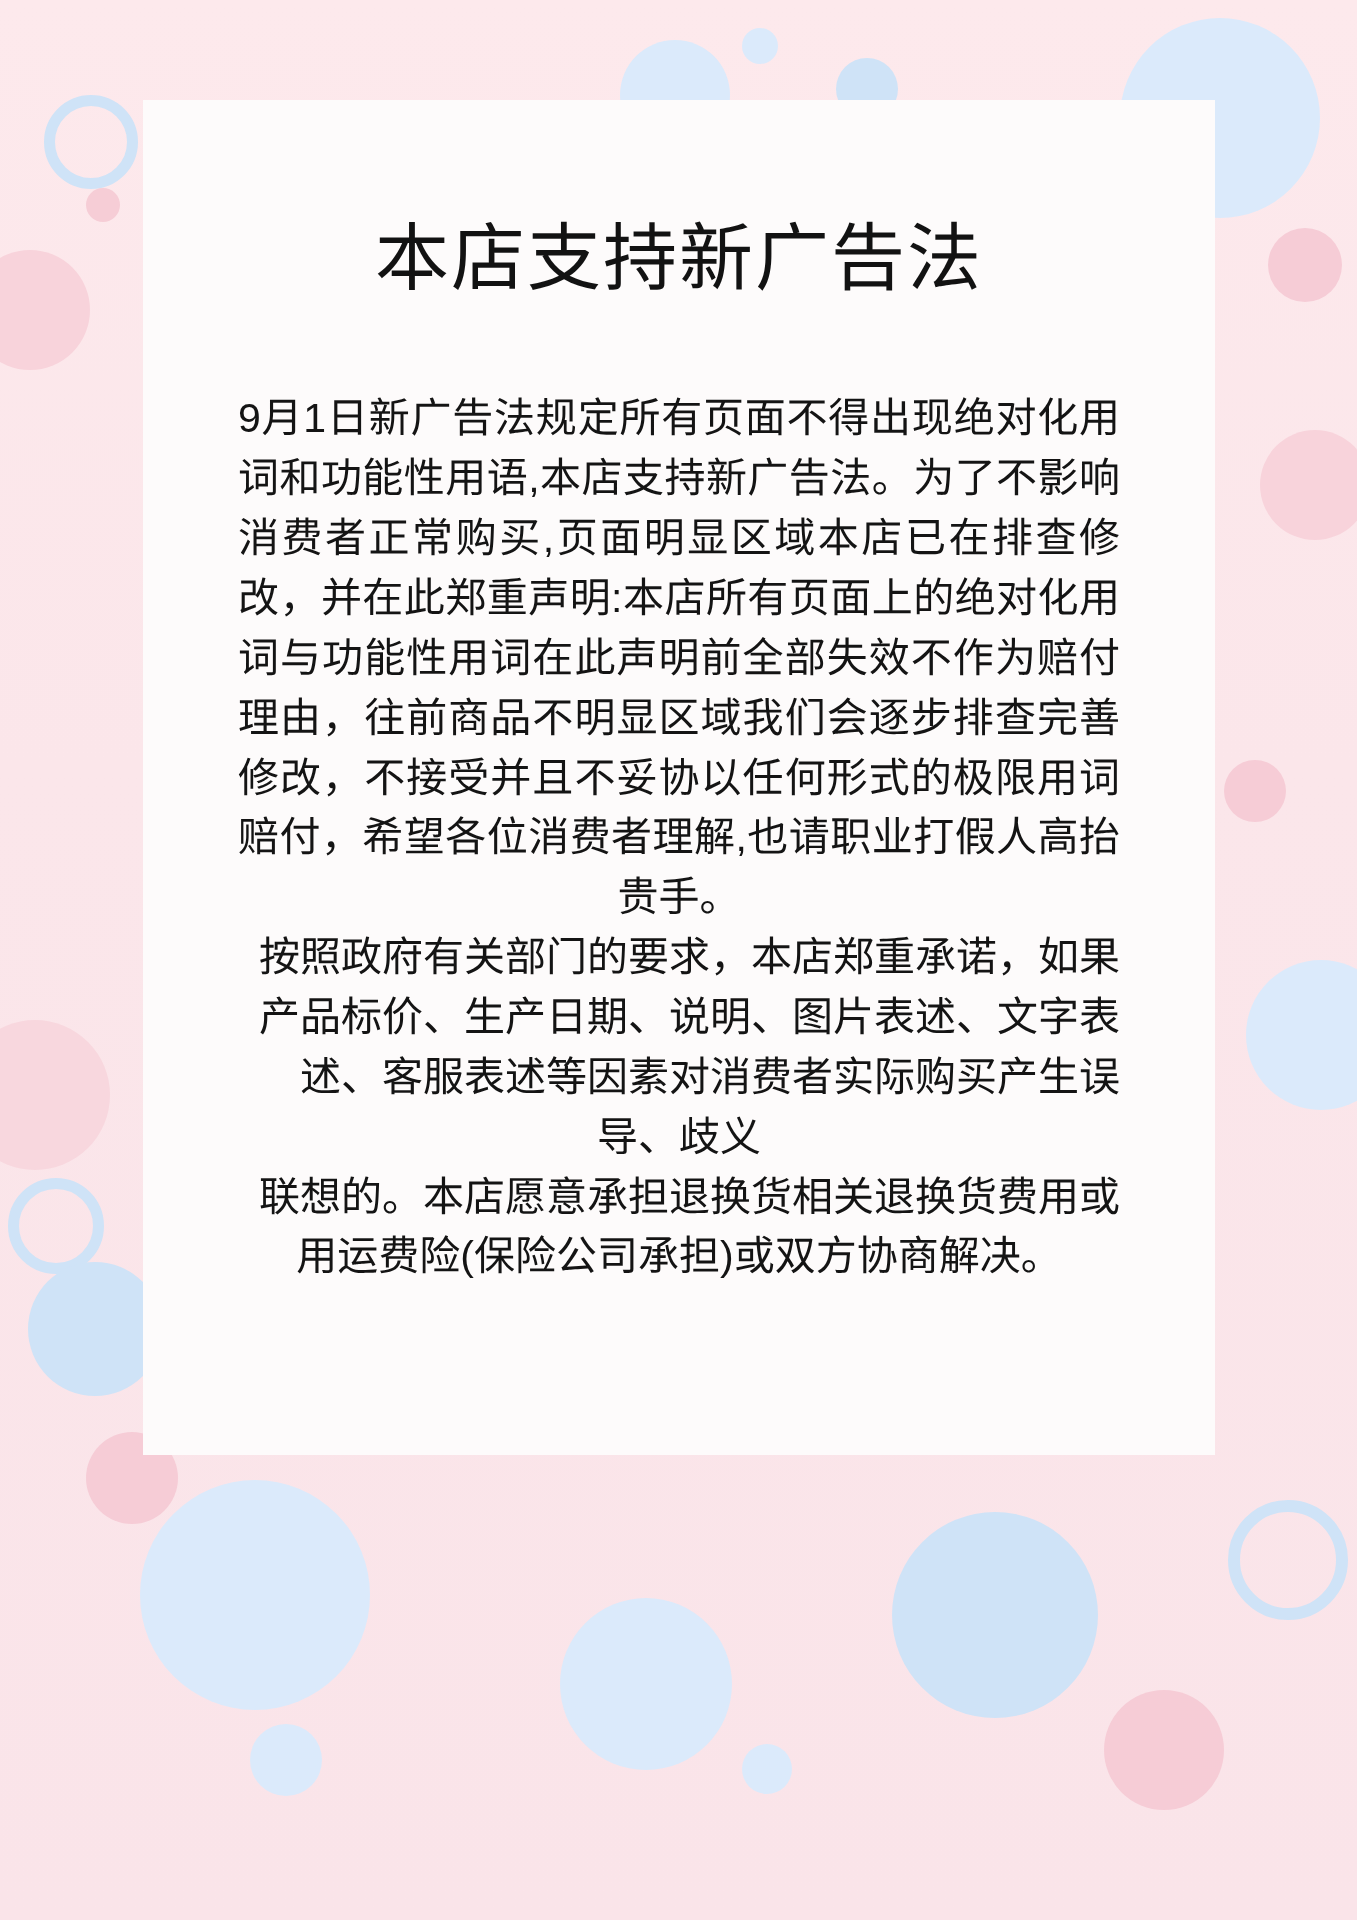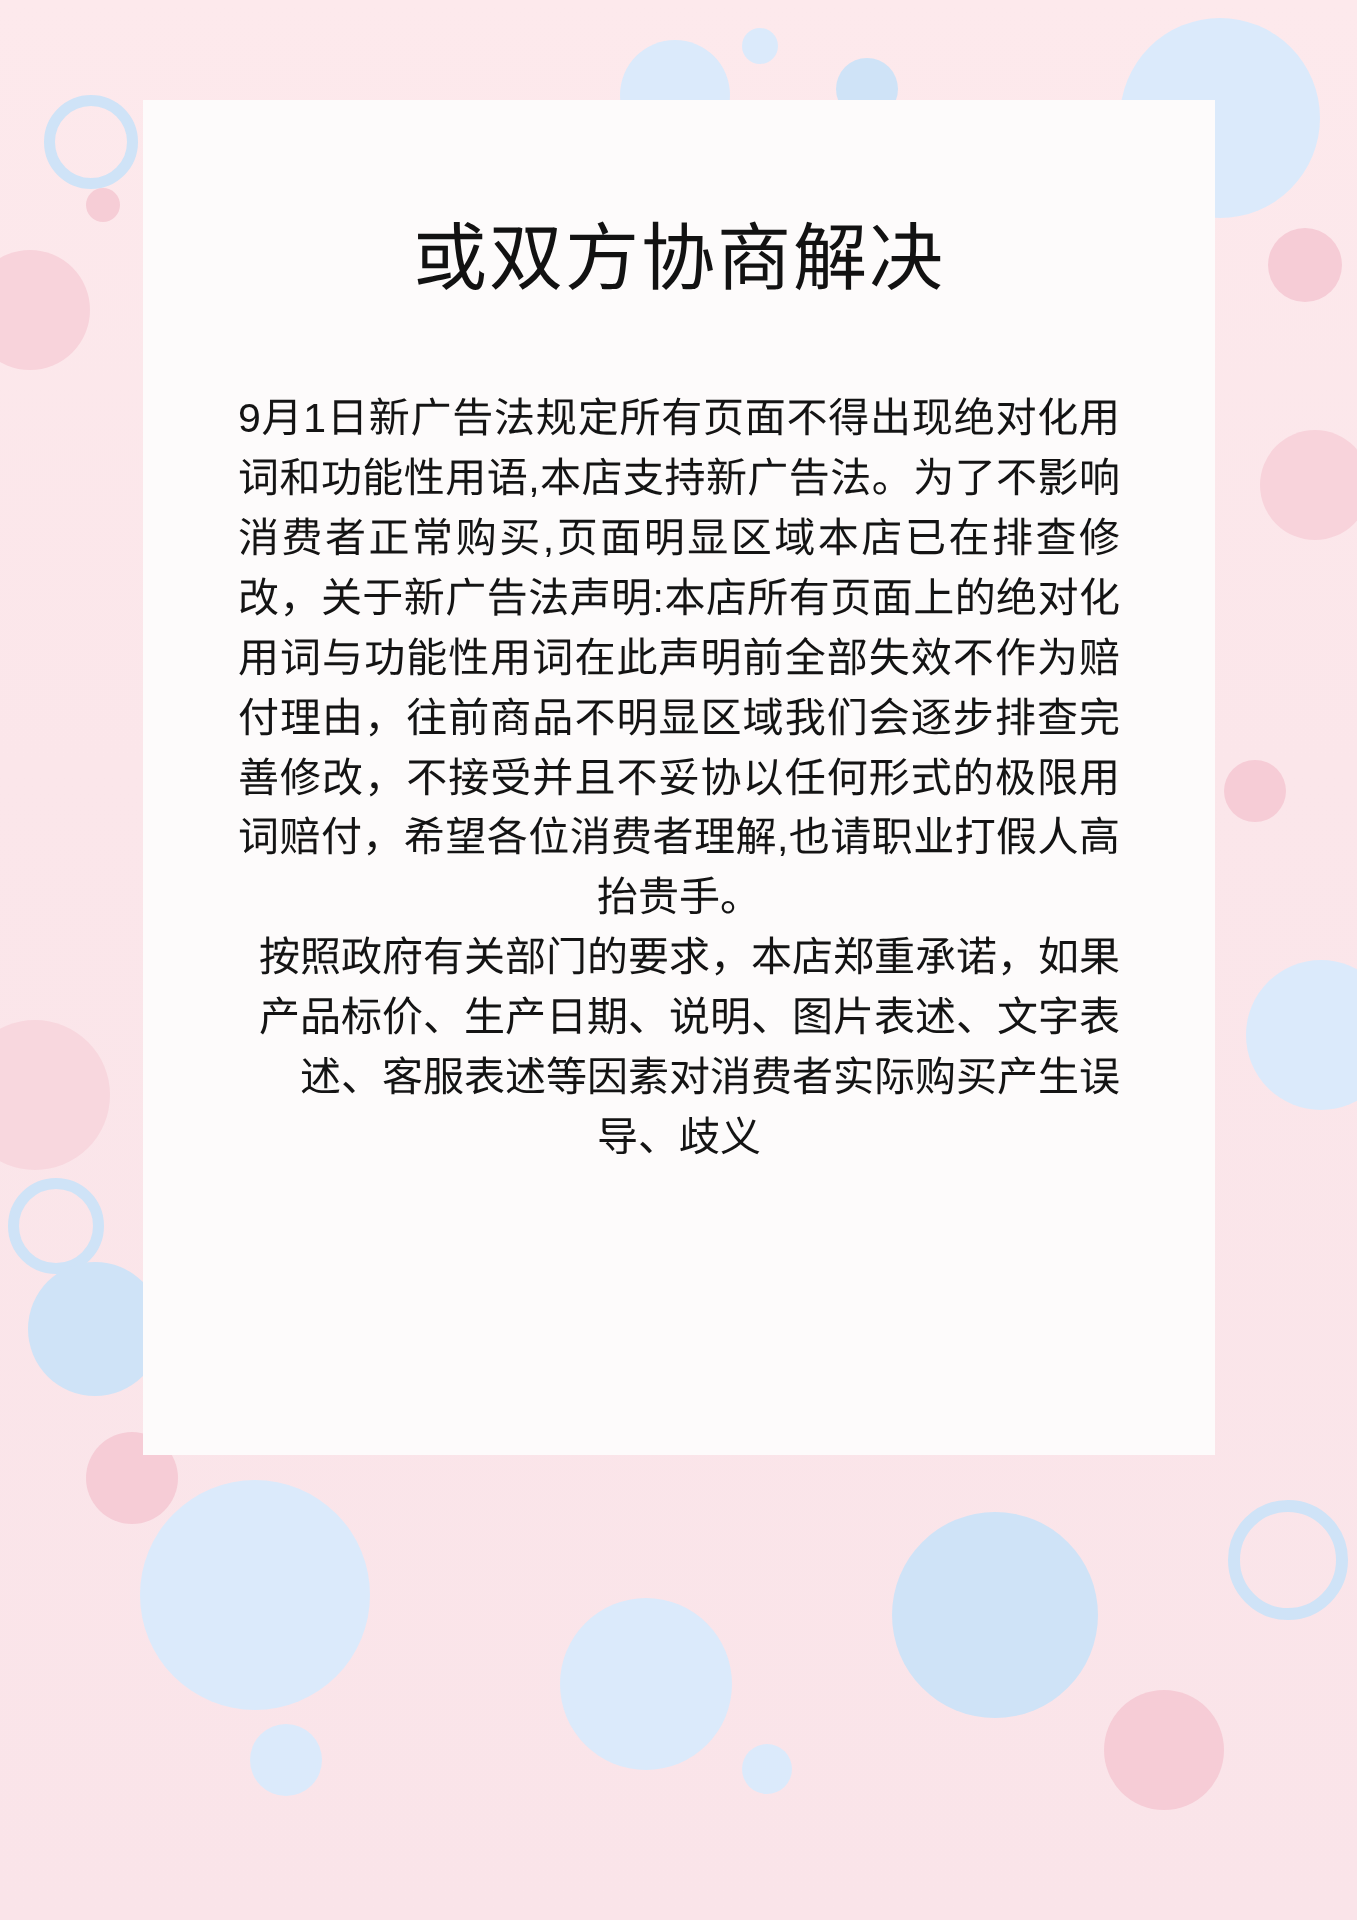--- a/index.html
+++ b/index.html
@@ -124,22 +124,23 @@
     <div class="bubble" style="left:1104px; top:1690px; width:120px; height:120px; background:#f6ccd6;"></div>
     <div class="bubble" style="left:1228px; top:1500px; width:96px; height:96px; border:12px solid #cfe3f7; background:transparent;"></div>
 
     <div class="bubble" style="left:1246px; top:960px; width:150px; height:150px; background:#dbeafb;"></div>
     <div class="bubble" style="left:1224px; top:760px; width:62px; height:62px; background:#f6ccd6;"></div>
     <div class="bubble" style="left:1260px; top:430px; width:110px; height:110px; background:#f8d3db;"></div>
   </div>
 
   <div class="card">
     <div class="card-inner">
-      <h1 class="title">或双方协商解决</h1>
+      <h1 class="title">本店支持新广告法</h1>
 
       <div class="body-block">
-        <p class="para justify">9月1日新广告法规定所有页面不得出现绝对化用词和功能性用语,本店支持新广告法。为了不影响消费者正常购买,页面明显区域本店已在排查修改，关于新广告法声明:本店所有页面上的绝对化用词与功能性用词在此声明前全部失效不作为赔付理由，往前商品不明显区域我们会逐步排查完善修改，不接受并且不妥协以任何形式的极限用词赔付，希望各位消费者理解,也请职业打假人高抬贵手。</p>
+        <p class="para justify">9月1日新广告法规定所有页面不得出现绝对化用词和功能性用语,本店支持新广告法。为了不影响消费者正常购买,页面明显区域本店已在排查修改，并在此郑重声明:本店所有页面上的绝对化用词与功能性用词在此声明前全部失效不作为赔付理由，往前商品不明显区域我们会逐步排查完善修改，不接受并且不妥协以任何形式的极限用词赔付，希望各位消费者理解,也请职业打假人高抬贵手。</p>
         <p class="para">按照政府有关部门的要求，本店郑重承诺，如果产品标价、生产日期、说明、图片表述、文字表述、客服表述等因素对消费者实际购买产生误导、歧义</p>
+        <p class="para">联想的。本店愿意承担退换货相关退换货费用或用运费险(保险公司承担)或双方协商解决。</p>
       </div>
     </div>
   </div>
 
 </div>
 
 </body></html>

